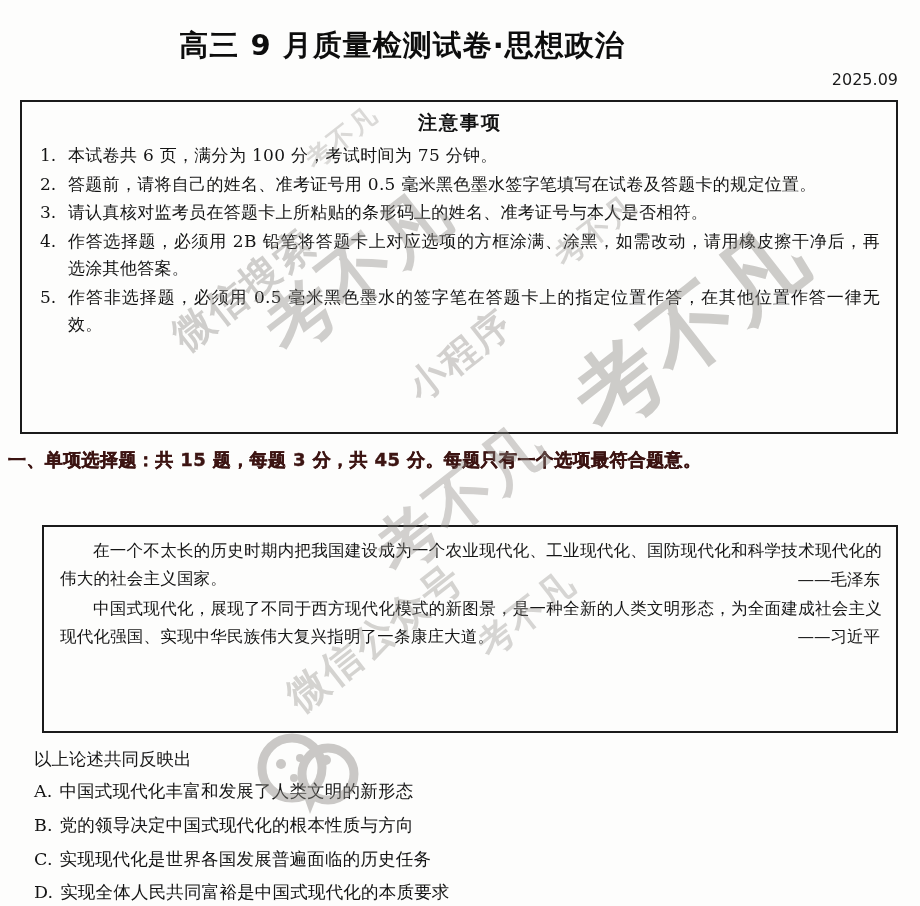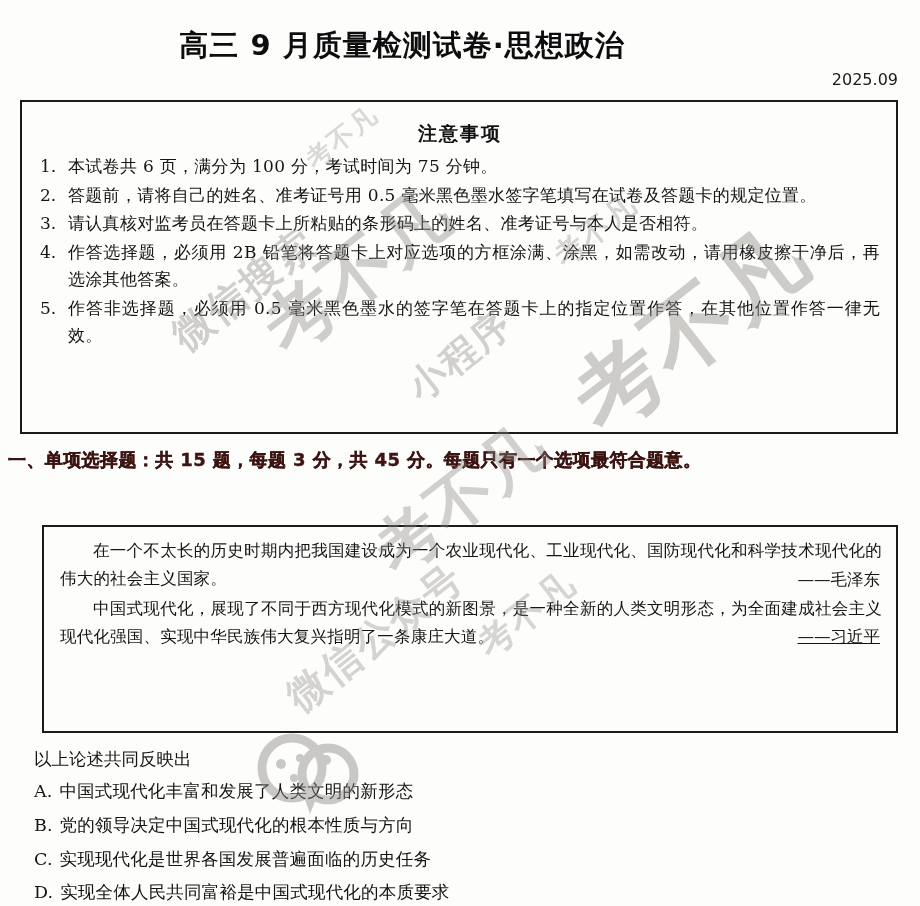--- a/index.html
+++ b/index.html
@@ -82,21 +82,21 @@
     background: transparent;
     padding: 8px 16px 0 18px;
     z-index: 2;
   }
   #notice-heading {
     text-align: center;
     font-family: "DejaVu Sans", "Liberation Sans", sans-serif;
     font-weight: 700;
     font-size: 19px;
     letter-spacing: 2px;
-    margin-top: 11px;
+    margin-top: 0;
     margin-bottom: 6px;
     color: #111;
   }
   #notice-subtitle {
     font-family: "DejaVu Sans", "Liberation Sans", sans-serif;
     font-weight: 700;
     font-size: 17px;
     letter-spacing: .5px;
     margin: 2px 0 7px 0;
     color: #111;
@@ -170,21 +170,21 @@
   .quote-attrib {
     text-align: right;
     font-size: 16.5px;
     line-height: 1.5;
     color: #151515;
     margin-top: -26px;
     padding-right: 2px;
     position: relative;
     pointer-events: none;
   }
-  .quote-attrib.inline-tail { margin-top: -26px; text-decoration: underline; }
+  .quote-attrib.inline-tail { margin-top: -26px; }
 
   
   #answer-block {
     position: absolute;
     left: 34px; top: 745px;
     width: 860px;
     z-index: 2;
   }
   #answer-lead {
     font-size: 17.5px;

